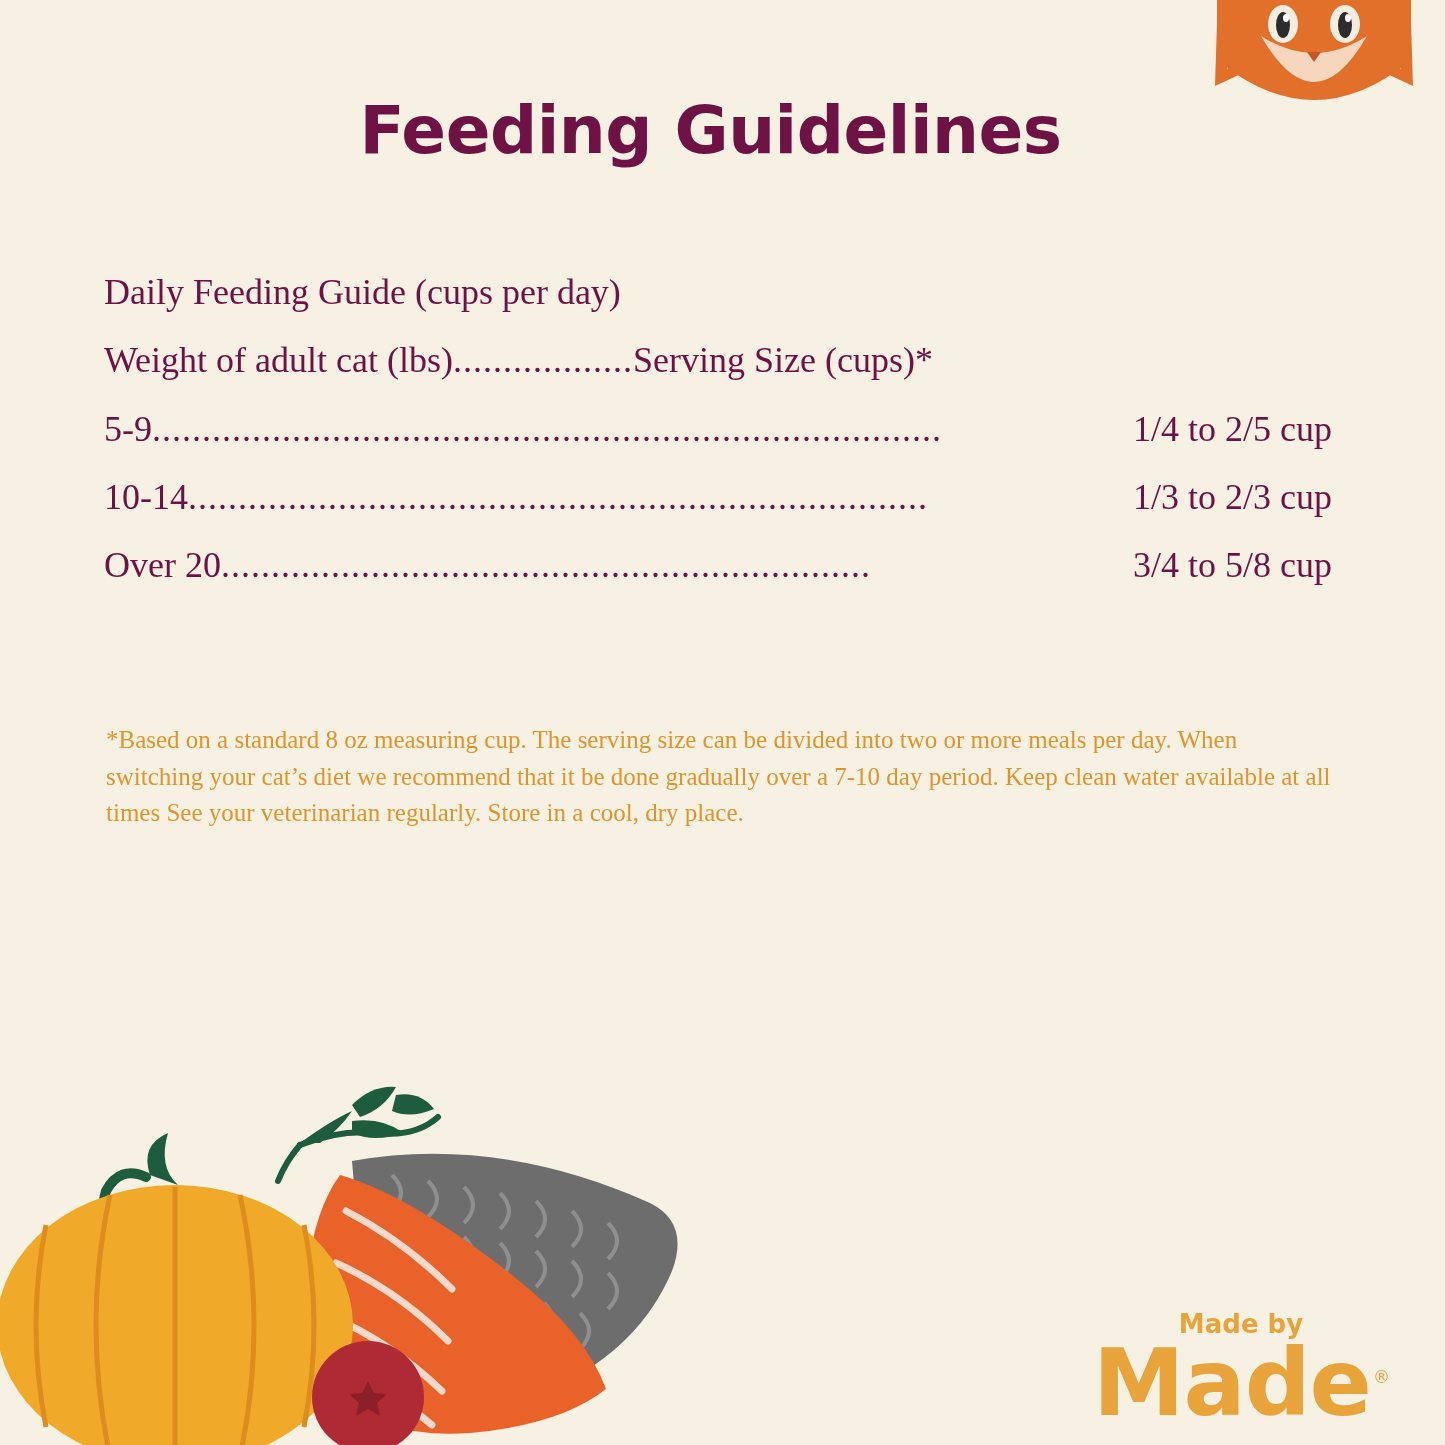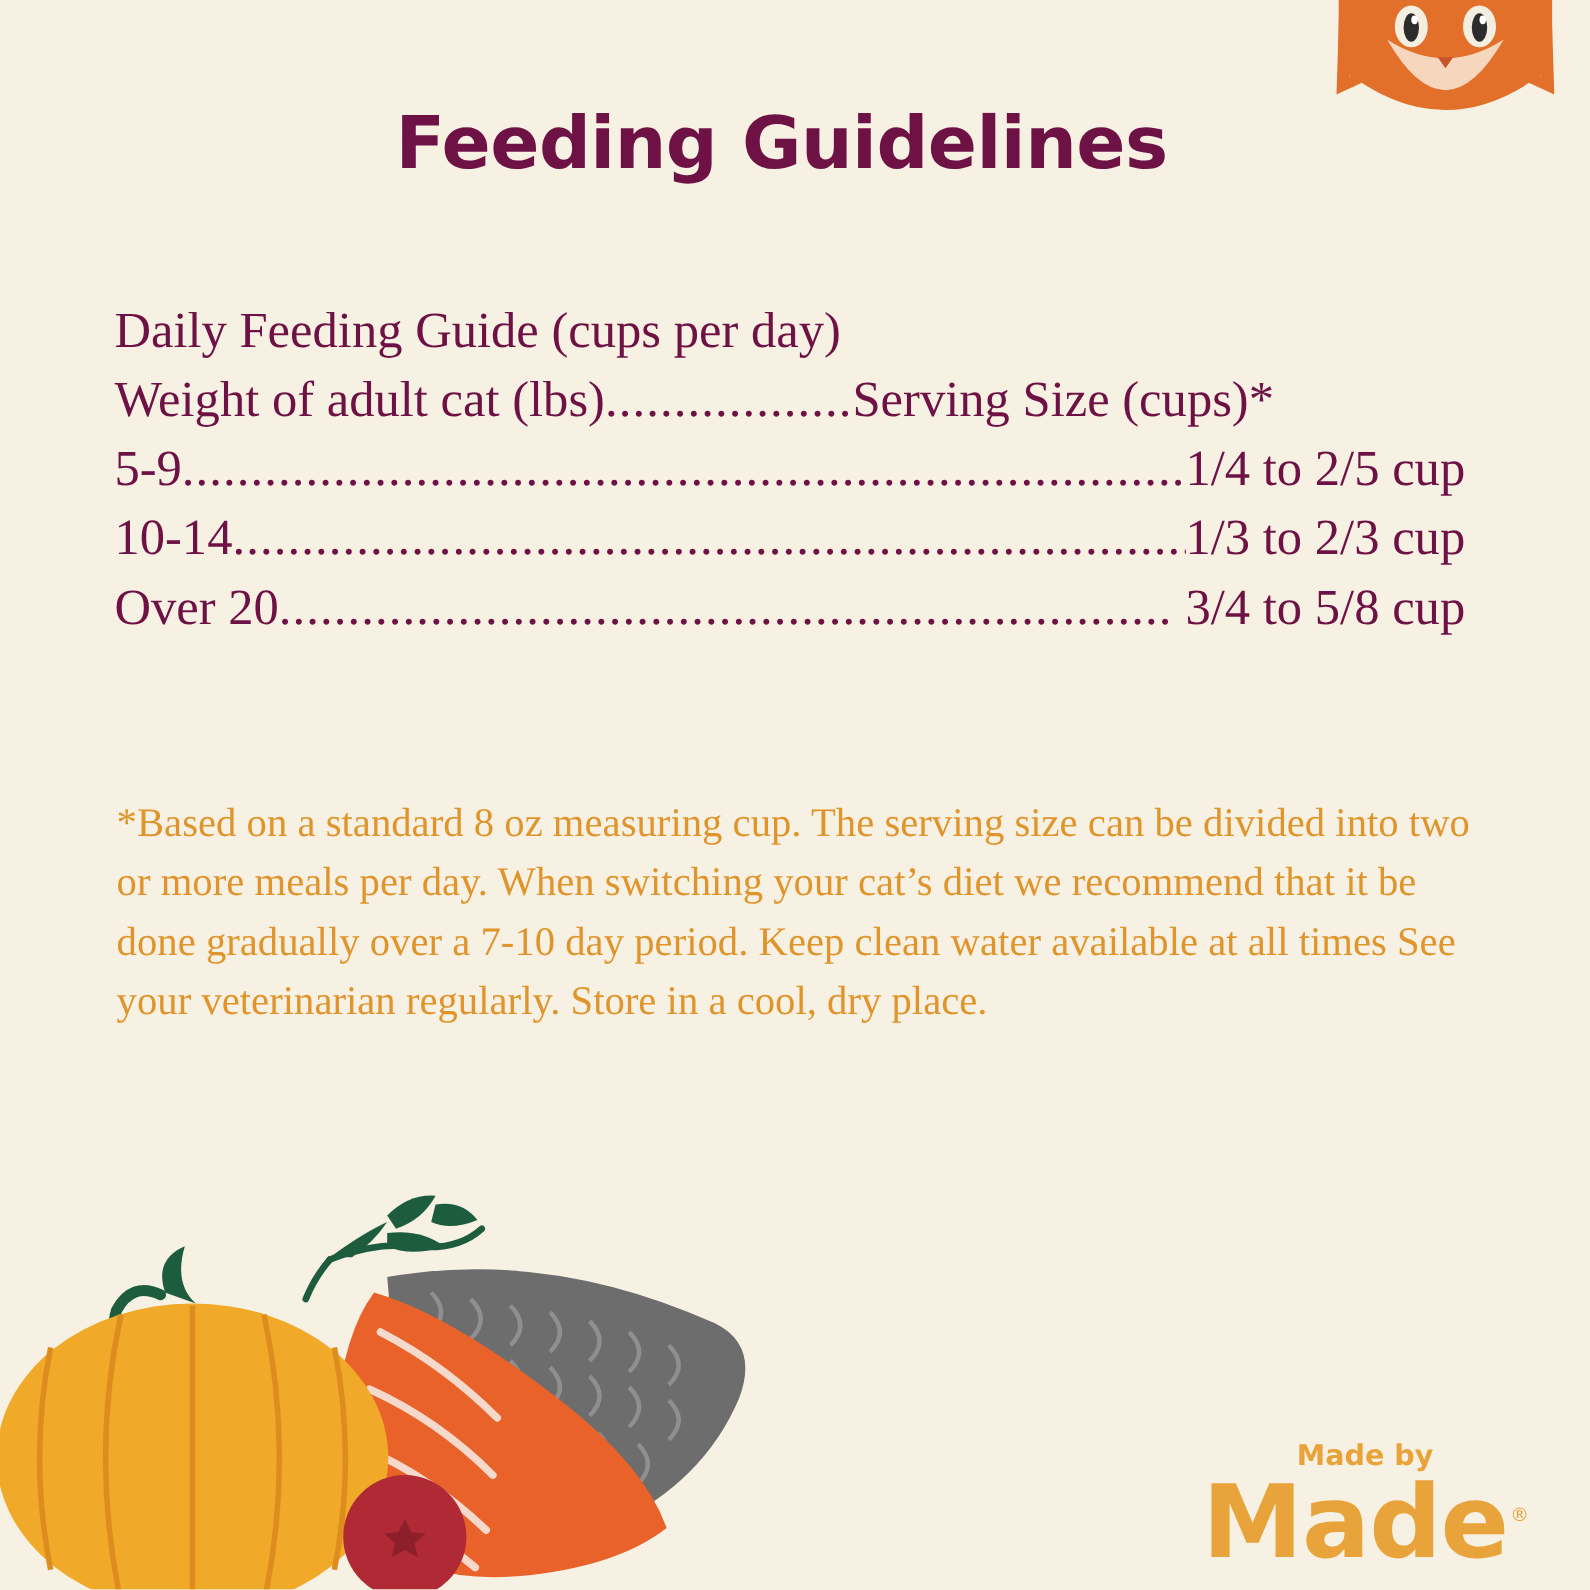--- a/index.html
+++ b/index.html
@@ -48,51 +48,52 @@
   }
 
   
   .feeding-block {
     position: absolute;
     top: 268px;
     left: 104px;
     width: 1240px;
     color: #6e1144;
     font-family: "Liberation Serif", serif;
-    font-size: 46px;
+    font-size: 36px;
     line-height: 1.37;
   }
   .feeding-line {
     white-space: nowrap;
   }
   .row {
     display: flex;
     align-items: baseline;
     width: 1228px;
     white-space: nowrap;
+    margin-top: 19px;
   }
   .row .lbl { flex: 0 0 auto; }
   .row .dots {
     flex: 1 1 auto;
     overflow: hidden;
     white-space: nowrap;
     letter-spacing: 1px;
   }
   .row .val { flex: 0 0 auto; }
   .row.header .dots { max-width: 300px; flex: 0 0 auto; }
 
   
   .footnote {
     position: absolute;
     top: 722px;
     left: 106px;
     width: 1232px;
     color: #e0952c;
     font-family: "Liberation Serif", serif;
-    font-size: 37px;
+    font-size: 25px;
     line-height: 1.46;
   }
 
   
   .produce {
     position: absolute;
     left: 0;
     bottom: 0;
     width: 740px;
     height: 420px;

